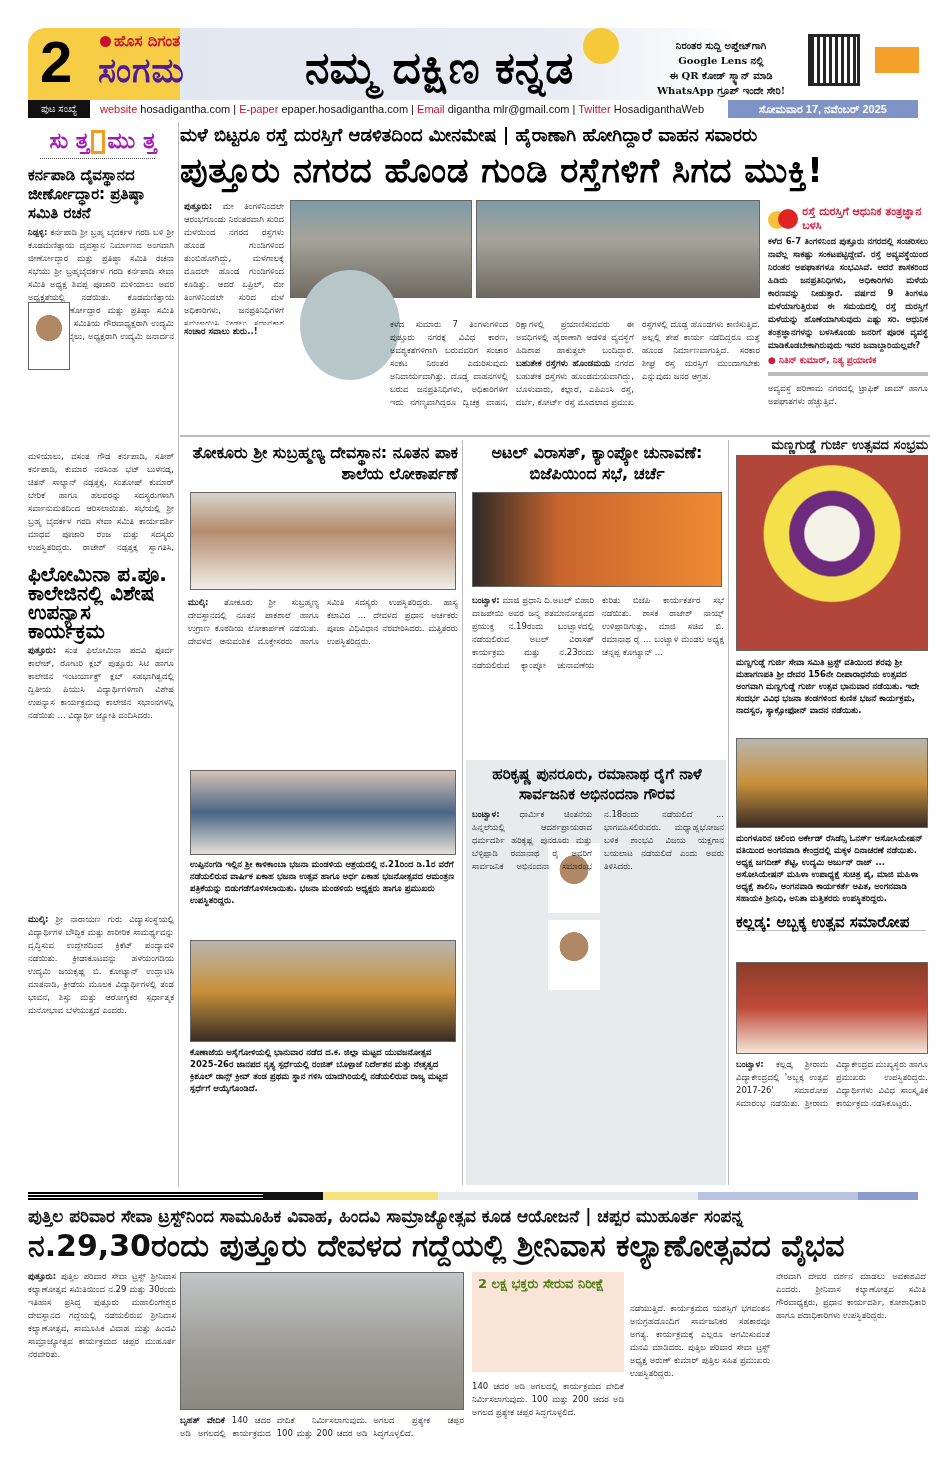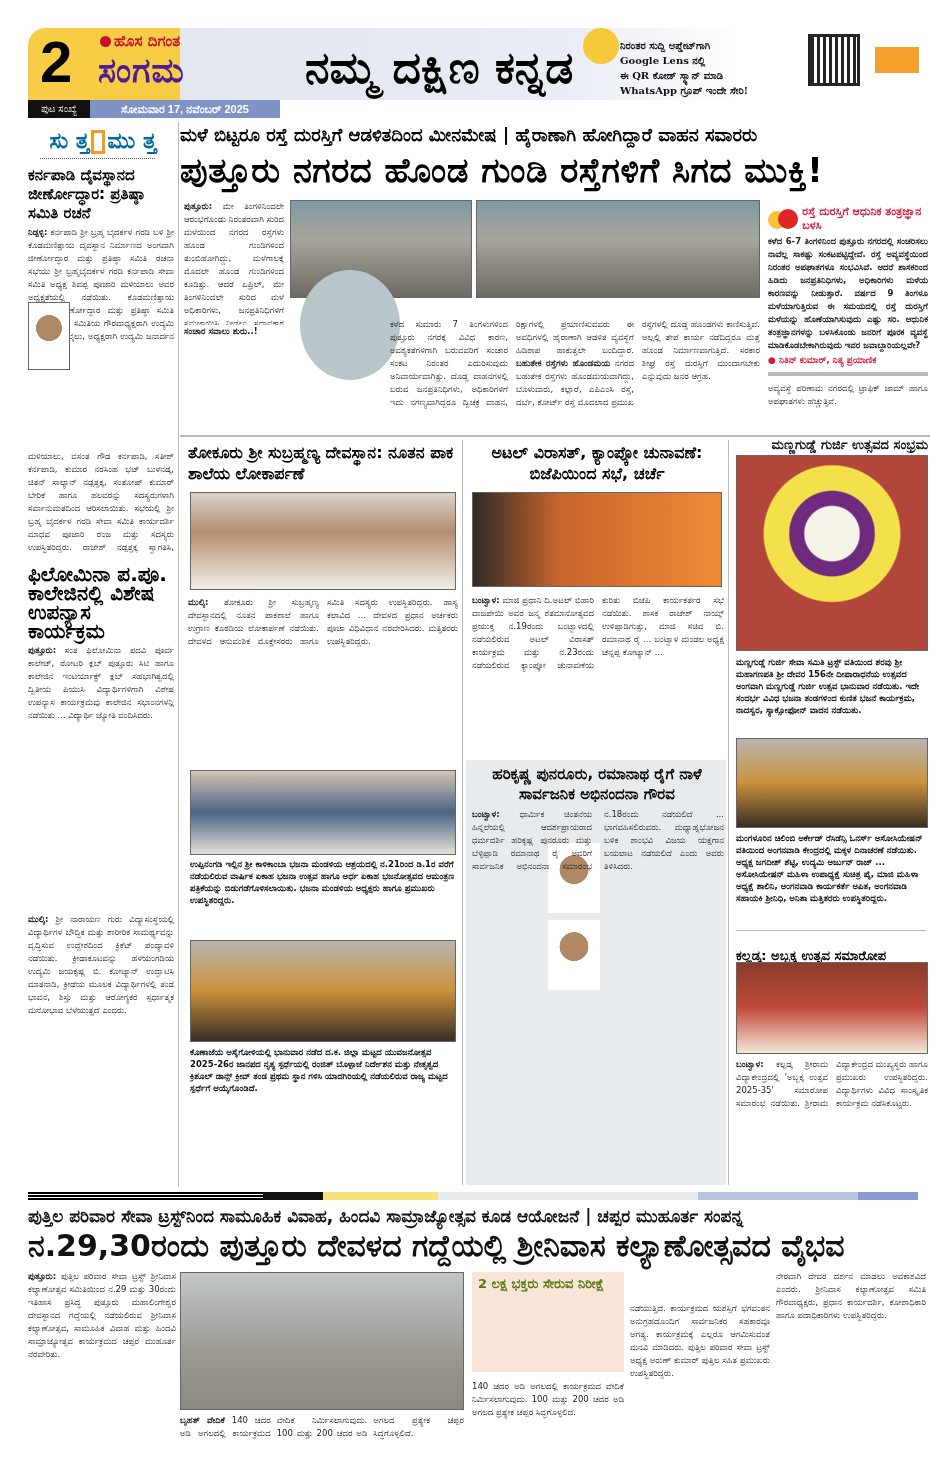--- a/index.html
+++ b/index.html
@@ -5,32 +5,32 @@
 *{box-sizing:border-box;margin:0;padding:0}
 body{width:945px;height:1460px;background:#fff;font-family:"DejaVu Sans",sans-serif;color:#111;position:relative;overflow:hidden}
 .abs{position:absolute}
 .masthead{left:28px;top:28px;width:890px;height:72px;background:linear-gradient(90deg,#dfe5ef 0%,#e8ecf3 60%,#fff 80%);border-radius:18px 0 0 0;overflow:hidden}
 .mast-yellow{left:28px;top:28px;width:152px;height:72px;background:#f7cd45;border-radius:18px 0 0 0}
 .mast-circle{left:583px;top:28px;width:36px;height:36px;border-radius:50%;background:#f6c93a}
 .page-num{left:40px;top:30px;font:bold 58px/64px "Liberation Sans",sans-serif;color:#000}
 .brand-top{left:100px;top:32px;font:bold 15px "DejaVu Sans",sans-serif;color:#c8102e}
 .brand-main{left:98px;top:50px;font:900 34px/40px "DejaVu Sans",sans-serif;color:#4c1d95;letter-spacing:1px}
 .edition-title{left:305px;top:40px;font:900 44px/56px "DejaVu Serif",serif;color:#000}
-.qr-text{left:620px;top:38px;width:162px;text-align:left;font:bold 10px/15px "DejaVu Serif",serif;color:#111}
+.qr-text{left:640px;top:38px;width:162px;text-align:center;font:bold 10px/15px "DejaVu Serif",serif;color:#111}
 .qr{left:808px;top:34px;width:52px;height:52px;background:
 repeating-linear-gradient(90deg,#000 0 3px,#fff 3px 6px),#fff;border:3px solid #000;opacity:.85}
 .qr-orange{left:875px;top:47px;width:44px;height:26px;background:#f5a02a}
 .infobar{left:28px;top:100px;width:890px;height:18px;display:flex;align-items:center;font:11px "Liberation Sans",sans-serif}
 .infobar .tag{background:#111;color:#fff;width:62px;height:18px;display:flex;align-items:center;justify-content:center;font-size:10px}
 .infobar .links{padding-left:10px;flex:1;color:#111}
 .infobar .links b{color:#c8102e;font-weight:normal}
 .infobar .date{background:#7f93c7;color:#fff;width:190px;height:18px;display:flex;align-items:center;justify-content:center;font-size:11px;font-weight:bold}
 .colrule{background:#bbb;width:1px}
 .hrule{background:#bbb;height:2px}
-.sec-logo{left:28px;top:128px;width:150px;font:bold 22px "DejaVu Sans",sans-serif;text-align:center;color:#0369a1}
+.sec-logo{left:28px;top:128px;width:150px;font:bold 22px "DejaVu Sans",sans-serif;text-align:center;color:#a21caf}
 .sec-logo .door{display:inline-block;width:14px;height:24px;border:3px solid #f39a1f;vertical-align:middle;margin:0 2px}
 .hl{font-weight:900;color:#000}
 .body-txt{font:8.5px/13px "DejaVu Sans",sans-serif;color:#222;text-align:justify}
 .photo{background:#8a8f95;border:1px solid #666;overflow:hidden}
 .cap{font:bold 8.5px/12px "DejaVu Sans",sans-serif;color:#111}
 .lead-kicker{left:180px;top:124px;width:750px;font:bold 18px "DejaVu Sans",sans-serif;color:#000;white-space:nowrap}
 .lead-hl{left:180px;top:148px;width:750px;font:900 34px/44px "DejaVu Sans",sans-serif;color:#000;white-space:nowrap;letter-spacing:.5px}
 .quote-box{left:768px;top:205px;width:160px}
 .quote-mark{width:32px;height:28px;position:relative}
 .quote-mark:before{content:"";position:absolute;left:0;top:6px;width:18px;height:18px;border-radius:50%;background:#f6c23a}
@@ -65,20 +65,26 @@
   <div>ನಿರಂತರ ಸುದ್ದಿ ಅಪ್ಡೇಟ್‌ಗಾಗಿ</div>
   <div>Google Lens ನಲ್ಲಿ</div>
   <div>ಈ QR ಕೋಡ್ ಸ್ಕ್ಯಾನ್ ಮಾಡಿ</div>
   <div>WhatsApp ಗ್ರೂಪ್ ಇಂದೇ ಸೇರಿ!</div>
 </div>
 <div class="abs qr"></div>
 <div class="abs qr-orange"></div>
 
 <div class="abs infobar">
   <div class="tag">ಪುಟ ಸಂಖ್ಯೆ</div>
+  <div class="links">
+    <b>website</b> <span>hosadigantha.com</span> |
+    <b>E-paper</b> <span>epaper.hosadigantha.com</span> |
+    <b>Email</b> <span>digantha mlr@gmail.com</span> |
+    <b>Twitter</b> <span>HosadiganthaWeb</span>
+  </div>
   <div class="date">ಸೋಮವಾರ 17, ನವೆಂಬರ್ 2025</div>
 </div>
 
 <div class="abs colrule" style="left:178px;top:122px;height:1065px"></div>
 <div class="abs colrule" style="left:462px;top:440px;height:745px"></div>
 <div class="abs colrule" style="left:728px;top:440px;height:745px"></div>
 <div class="abs hrule" style="left:180px;top:435px;width:750px"></div>
 
 <div class="abs sec-logo"><span>ಸು ತ್ತ</span><span class="door"></span><span>ಮು ತ್ತ</span></div>
 <div class="abs" style="left:40px;top:158px;width:115px;border-top:1px dotted #555"></div>
@@ -117,21 +123,21 @@
   <div style="display:flex;gap:6px;align-items:flex-start">
     <div class="quote-mark"></div>
     <div class="quote-title">ರಸ್ತೆ ದುರಸ್ತಿಗೆ ಆಧುನಿಕ ತಂತ್ರಜ್ಞಾನ ಬಳಸಿ</div>
   </div>
   <div class="body-txt" style="font-weight:bold;margin-top:2px;height:118px;overflow:hidden">ಕಳೆದ 6-7 ತಿಂಗಳಿನಿಂದ ಪುತ್ತೂರು ನಗರದಲ್ಲಿ ಸಂಚರಿಸಲು ನಾವೆಲ್ಲ ಸಾಕಷ್ಟು ಸಂಕಟಪಟ್ಟಿದ್ದೇವೆ. ರಸ್ತೆ ಅವ್ಯವಸ್ಥೆಯಿಂದ ನಿರಂತರ ಅಪಘಾತಗಳೂ ಸಂಭವಿಸಿವೆ. ಆದರೆ ಶಾಸಕರಿಂದ ಹಿಡಿದು ಜನಪ್ರತಿನಿಧಿಗಳು, ಅಧಿಕಾರಿಗಳು ಮಳೆಯ ಕಾರಣವನ್ನು ನೀಡುತ್ತಾರೆ. ವರ್ಷದ 9 ತಿಂಗಳೂ ಮಳೆಯಾಗುತ್ತಿರುವ ಈ ಸಮಯದಲ್ಲಿ ರಸ್ತೆ ದುರಸ್ತಿಗೆ ಮಳೆಯನ್ನು ಹೊಣೆಯಾಗಿಸುವುದು ಎಷ್ಟು ಸರಿ. ಆಧುನಿಕ ತಂತ್ರಜ್ಞಾನಗಳನ್ನು ಬಳಸಿಕೊಂಡು ಜನರಿಗೆ ಪೂರಕ ವ್ಯವಸ್ಥೆ ಮಾಡಿಕೊಡಬೇಕಾಗಿರುವುದು ಇವರ ಜವಾಬ್ದಾರಿಯಲ್ಲವೇ?</div>
   <div class="quote-sign">● <span>ನಿತಿನ್ ಕುಮಾರ್, ನಿತ್ಯ ಪ್ರಯಾಣಿಕ</span></div>
   <div style="height:4px;background:#bbb;margin:6px 0"></div>
   <div class="body-txt">ಅವ್ಯವಸ್ಥೆ ಪರಿಣಾಮ ನಗರದಲ್ಲಿ ಟ್ರಾಫಿಕ್ ಜಾಮ್ ಹಾಗೂ ಅಪಘಾತಗಳು ಹೆಚ್ಚುತ್ತಿವೆ.</div>
 </div>
 
-<div class="abs hl" style="left:188px;top:442px;width:270px;text-align:left;font-size:16px;line-height:21px">ತೋಕೂರು ಶ್ರೀ ಸುಬ್ರಹ್ಮಣ್ಯ ದೇವಸ್ಥಾನ: ನೂತನ ಪಾಕ ಶಾಲೆಯ ಲೋಕಾರ್ಪಣೆ</div>
+<div class="abs hl" style="left:188px;top:442px;width:270px;text-align:right;font-size:16px;line-height:21px">ತೋಕೂರು ಶ್ರೀ ಸುಬ್ರಹ್ಮಣ್ಯ ದೇವಸ್ಥಾನ: ನೂತನ ಪಾಕ ಶಾಲೆಯ ಲೋಕಾರ್ಪಣೆ</div>
 <div class="abs photo pic-people" style="left:190px;top:492px;width:266px;height:98px"></div>
 <div class="abs body-txt" style="left:188px;top:596px;width:270px;height:170px;overflow:hidden;column-count:2;column-gap:8px"><b>ಮುಲ್ಕಿ:</b> <span>ತೋಕೂರು ಶ್ರೀ ಸುಬ್ರಹ್ಮಣ್ಯ ದೇವಸ್ಥಾನದಲ್ಲಿ ನೂತನ ಪಾಕಶಾಲೆ ಹಾಗೂ ಉಗ್ರಾಣ ಕೊಠಡಿಯ ಲೋಕಾರ್ಪಣೆ ನಡೆಯಿತು. ದೇವಳದ ಆನುವಂಶಿಕ ಮೊಕ್ತೇಸರರು ಹಾಗೂ ಸಮಿತಿ ಸದಸ್ಯರು ಉಪಸ್ಥಿತರಿದ್ದರು. ಹಾಸ್ಯ ಕಲಾವಿದ ... ದೇವಳದ ಪ್ರಧಾನ ಅರ್ಚಕರು ಪೂಜಾ ವಿಧಿವಿಧಾನ ನೆರವೇರಿಸಿದರು. ಮತ್ತಿತರರು ಉಪಸ್ಥಿತರಿದ್ದರು.</span></div>
 <div class="abs photo pic-group" style="left:190px;top:770px;width:266px;height:85px"></div>
 <div class="abs cap" style="left:190px;top:858px;width:266px;height:80px;overflow:hidden">ಉಪ್ಪಿನಂಗಡಿ ಇಲ್ಲಿನ ಶ್ರೀ ಕಾಳಿಕಾಂಬಾ ಭಜನಾ ಮಂಡಳಿಯ ಆಶ್ರಯದಲ್ಲಿ ನ.21ರಿಂದ ಡಿ.1ರ ವರೆಗೆ ನಡೆಯಲಿರುವ ವಾರ್ಷಿಕ ಏಕಾಹ ಭಜನಾ ಉತ್ಸವ ಹಾಗೂ ಅರ್ಧ ಏಕಾಹ ಭಜನೋತ್ಸವದ ಆಮಂತ್ರಣ ಪತ್ರಿಕೆಯನ್ನು ಬಿಡುಗಡೆಗೊಳಿಸಲಾಯಿತು. ಭಜನಾ ಮಂಡಳಿಯ ಅಧ್ಯಕ್ಷರು ಹಾಗೂ ಪ್ರಮುಖರು ಉಪಸ್ಥಿತರಿದ್ದರು.</div>
 <div class="abs photo pic-kids" style="left:190px;top:940px;width:266px;height:102px"></div>
 <div class="abs cap" style="left:190px;top:1046px;width:266px;height:60px;overflow:hidden">ಕೊಣಾಜೆಯ ಅಸೈಗೋಳಿಯಲ್ಲಿ ಭಾನುವಾರ ನಡೆದ ದ.ಕ. ಜಿಲ್ಲಾ ಮಟ್ಟದ ಯುವಜನೋತ್ಸವ 2025-26ರ ಜಾನಪದ ನೃತ್ಯ ಸ್ಪರ್ಧೆಯಲ್ಲಿ ರಂಜಿತ್ ಬೊಳ್ಪಾಜೆ ನಿರ್ದೇಶನ ಮತ್ತು ನೇತೃತ್ವದ ಕ್ರಿಶೂಲ್ ಡಾನ್ಸ್ ಕ್ರೀವ್ ತಂಡ ಪ್ರಥಮ ಸ್ಥಾನ ಗಳಿಸಿ ಯಾದಗಿರಿಯಲ್ಲಿ ನಡೆಯಲಿರುವ ರಾಜ್ಯ ಮಟ್ಟದ ಸ್ಪರ್ಧೆಗೆ ಆಯ್ಕೆಗೊಂಡಿದೆ.</div>
 
 <div class="abs hl" style="left:470px;top:442px;width:254px;text-align:center;font-size:16px;line-height:21px">ಅಟಲ್ ವಿರಾಸತ್, ಕ್ಯಾಂಪ್ಕೋ ಚುನಾವಣೆ: ಬಿಜೆಪಿಯಿಂದ ಸಭೆ, ಚರ್ಚೆ</div>
 <div class="abs photo pic-bjp" style="left:472px;top:492px;width:250px;height:95px"></div>
 <div class="abs body-txt" style="left:472px;top:594px;width:252px;height:160px;overflow:hidden;column-count:2;column-gap:8px"><b>ಬಂಟ್ವಾಳ:</b> <span>ಮಾಜಿ ಪ್ರಧಾನಿ ದಿ.ಅಟಲ್ ಬಿಹಾರಿ ವಾಜಪೇಯಿ ಅವರ ಜನ್ಮ ಶತಮಾನೋತ್ಸವದ ಪ್ರಯುಕ್ತ ನ.19ರಂದು ಬಂಟ್ವಾಳದಲ್ಲಿ ನಡೆಯಲಿರುವ ಅಟಲ್ ವಿರಾಸತ್ ಕಾರ್ಯಕ್ರಮ ಮತ್ತು ನ.23ರಂದು ನಡೆಯಲಿರುವ ಕ್ಯಾಂಪ್ಕೋ ಚುನಾವಣೆಯ ಕುರಿತು ಬಿಜೆಪಿ ಕಾರ್ಯಕರ್ತರ ಸಭೆ ನಡೆಯಿತು. ಶಾಸಕ ರಾಜೇಶ್ ನಾಯ್ಕ್ ಉಳಿಪ್ಪಾಡಿಗುತ್ತು, ಮಾಜಿ ಸಚಿವ ಬಿ. ರಮಾನಾಥ ರೈ ... ಬಂಟ್ವಾಳ ಮಂಡಲ ಅಧ್ಯಕ್ಷ ಚೆನ್ನಪ್ಪ ಕೋಟ್ಯಾನ್ ...</span></div>
@@ -141,23 +147,23 @@
 <div class="abs photo pic-portrait" style="left:548px;top:843px;width:52px;height:70px;border:none"></div>
 <div class="abs photo pic-portrait" style="left:548px;top:920px;width:52px;height:70px;border:none"></div>
 <div class="abs body-txt" style="left:472px;top:808px;width:252px;height:370px;overflow:hidden;column-count:2;column-gap:12px"><b>ಬಂಟ್ವಾಳ:</b> <span>ಧಾರ್ಮಿಕ ಚಿಂತನೆಯ ಹಿನ್ನಲೆಯಲ್ಲಿ ಆದರ್ಶಪ್ರಾಯರಾದ ಧರ್ಮದರ್ಶಿ ಹರಿಕೃಷ್ಣ ಪುನರೂರು ಮತ್ತು ಬೆಳ್ಳಿಪ್ಪಾಡಿ ರಮಾನಾಥ ರೈ ಅವರಿಗೆ ಸಾರ್ವಜನಿಕ ಅಭಿನಂದನಾ ಸಮಾರಂಭ ನ.18ರಂದು ನಡೆಯಲಿದೆ ... ಭಾಗವಹಿಸಲಿರುವರು. ಮಧ್ಯಾಹ್ನಭೋಜನ ಬಳಿಕ ಶಾಂಭವಿ ವಿಜಯ ಯಕ್ಷಗಾನ ಬಯಲಾಟ ನಡೆಯಲಿದೆ ಎಂದು ಅವರು ತಿಳಿಸಿದರು.</span></div>
 
 <div class="abs" style="left:738px;top:437px;width:190px;font:bold 13px 'DejaVu Sans',sans-serif;text-align:right">ಮಣ್ಣಗುಡ್ಡೆ ಗುರ್ಜಿ ಉತ್ಸವದ ಸಂಭ್ರಮ</div>
 <div class="abs photo pic-night" style="left:736px;top:455px;width:192px;height:196px"></div>
 <div class="abs cap" style="left:736px;top:656px;width:192px;height:68px;overflow:hidden">ಮಣ್ಣಗುಡ್ಡೆ ಗುರ್ಜಿ ಸೇವಾ ಸಮಿತಿ ಟ್ರಸ್ಟ್ ವತಿಯಿಂದ ಶರವು ಶ್ರೀ ಮಹಾಗಣಪತಿ ಶ್ರೀ ದೇವರ 156ನೇ ದೀಪಾರಾಧನೆಯ ಉತ್ಸವದ ಅಂಗವಾಗಿ ಮಣ್ಣಗುಡ್ಡೆ ಗುರ್ಜಿ ಉತ್ಸವ ಭಾನುವಾರ ನಡೆಯಿತು. ಇದೇ ಸಂದರ್ಭ ವಿವಿಧ ಭಜನಾ ತಂಡಗಳಿಂದ ಕುಣಿತ ಭಜನೆ ಕಾರ್ಯಕ್ರಮ, ನಾದಸ್ವರ, ಸ್ಯಾಕ್ಸೋಫೋನ್ ವಾದನ ನಡೆಯಿತು.</div>
 <div class="abs photo pic-kids" style="left:736px;top:738px;width:192px;height:90px"></div>
 <div class="abs cap" style="left:736px;top:832px;width:192px;height:92px;overflow:hidden">ಮಂಗಳೂರಿನ ಚಿಲಿಂಬಿ ಅರ್ಕೇಡ್ ರೆಸಿಡೆನ್ಸಿ ಓನರ್ಸ್ ಅಸೋಸಿಯೇಷನ್ ವತಿಯಿಂದ ಅಂಗನವಾಡಿ ಕೇಂದ್ರದಲ್ಲಿ ಮಕ್ಕಳ ದಿನಾಚರಣೆ ನಡೆಯಿತು. ಅಧ್ಯಕ್ಷ ಜಗದೀಶ್ ಶೆಟ್ಟಿ, ಉದ್ಯಮಿ ಅರ್ಜುನ್ ರಾಜ್ ... ಅಸೋಸಿಯೇಷನ್ ಮಹಿಳಾ ಉಪಾಧ್ಯಕ್ಷೆ ಸುಚಿತ್ರ ಪೈ, ಮಾಜಿ ಮಹಿಳಾ ಅಧ್ಯಕ್ಷೆ ಶಾಲಿನಿ, ಅಂಗನವಾಡಿ ಕಾರ್ಯಕರ್ತೆ ಅಪಿತ, ಅಂಗನವಾಡಿ ಸಹಾಯಕಿ ಶ್ರೀನಿಧಿ, ಅನಿತಾ ಮತ್ತಿತರರು ಉಪಸ್ಥಿತರಿದ್ದರು.</div>
 <div class="abs hrule" style="left:736px;top:930px;width:190px;height:1px"></div>
-<div class="abs hl" style="left:736px;top:946px;width:192px;font-size:13px;line-height:20px">ಕಲ್ಲಡ್ಕ: ಅಬ್ಬಕ್ಕ ಉತ್ಸವ ಸಮಾರೋಪ</div>
+<div class="abs hl" style="left:736px;top:912px;width:192px;font-size:15px;line-height:20px">ಕಲ್ಲಡ್ಕ: ಅಬ್ಬಕ್ಕ ಉತ್ಸವ ಸಮಾರೋಪ</div>
 <div class="abs photo pic-stage" style="left:736px;top:962px;width:192px;height:92px"></div>
-<div class="abs body-txt" style="left:736px;top:1058px;width:192px;height:125px;overflow:hidden;column-count:2;column-gap:8px"><b>ಬಂಟ್ವಾಳ:</b> <span>ಕಲ್ಲಡ್ಕ ಶ್ರೀರಾಮ ವಿದ್ಯಾಕೇಂದ್ರದಲ್ಲಿ 'ಅಬ್ಬಕ್ಕ ಉತ್ಸವ 2025-35' ಸಮಾರೋಪ ಸಮಾರಂಭ ನಡೆಯಿತು. ಶ್ರೀರಾಮ ವಿದ್ಯಾಕೇಂದ್ರದ ಮುಖ್ಯಸ್ಥರು ಹಾಗೂ ಪ್ರಮುಖರು ಉಪಸ್ಥಿತರಿದ್ದರು. ವಿದ್ಯಾರ್ಥಿಗಳು ವಿವಿಧ ಸಾಂಸ್ಕೃತಿಕ ಕಾರ್ಯಕ್ರಮ ನಡೆಸಿಕೊಟ್ಟರು.</span></div>
+<div class="abs body-txt" style="left:736px;top:1058px;width:192px;height:125px;overflow:hidden;column-count:2;column-gap:8px"><b>ಬಂಟ್ವಾಳ:</b> <span>ಕಲ್ಲಡ್ಕ ಶ್ರೀರಾಮ ವಿದ್ಯಾಕೇಂದ್ರದಲ್ಲಿ 'ಅಬ್ಬಕ್ಕ ಉತ್ಸವ 2017-26' ಸಮಾರೋಪ ಸಮಾರಂಭ ನಡೆಯಿತು. ಶ್ರೀರಾಮ ವಿದ್ಯಾಕೇಂದ್ರದ ಮುಖ್ಯಸ್ಥರು ಹಾಗೂ ಪ್ರಮುಖರು ಉಪಸ್ಥಿತರಿದ್ದರು. ವಿದ್ಯಾರ್ಥಿಗಳು ವಿವಿಧ ಸಾಂಸ್ಕೃತಿಕ ಕಾರ್ಯಕ್ರಮ ನಡೆಸಿಕೊಟ್ಟರು.</span></div>
 
 <div class="abs bottom-rule" style="left:28px;top:1192px;width:890px">
   <div style="width:235px;background:repeating-linear-gradient(180deg,#000 0 2px,#fff 2px 3px)"></div>
   <div style="width:60px;background:#111"></div>
   <div style="width:115px;background:#f6e27a"></div>
   <div style="width:260px;background:#e6ebf0"></div>
   <div style="width:160px;background:#b8c3df"></div>
   <div style="width:60px;background:#8b9bd0"></div>
 </div>
 

